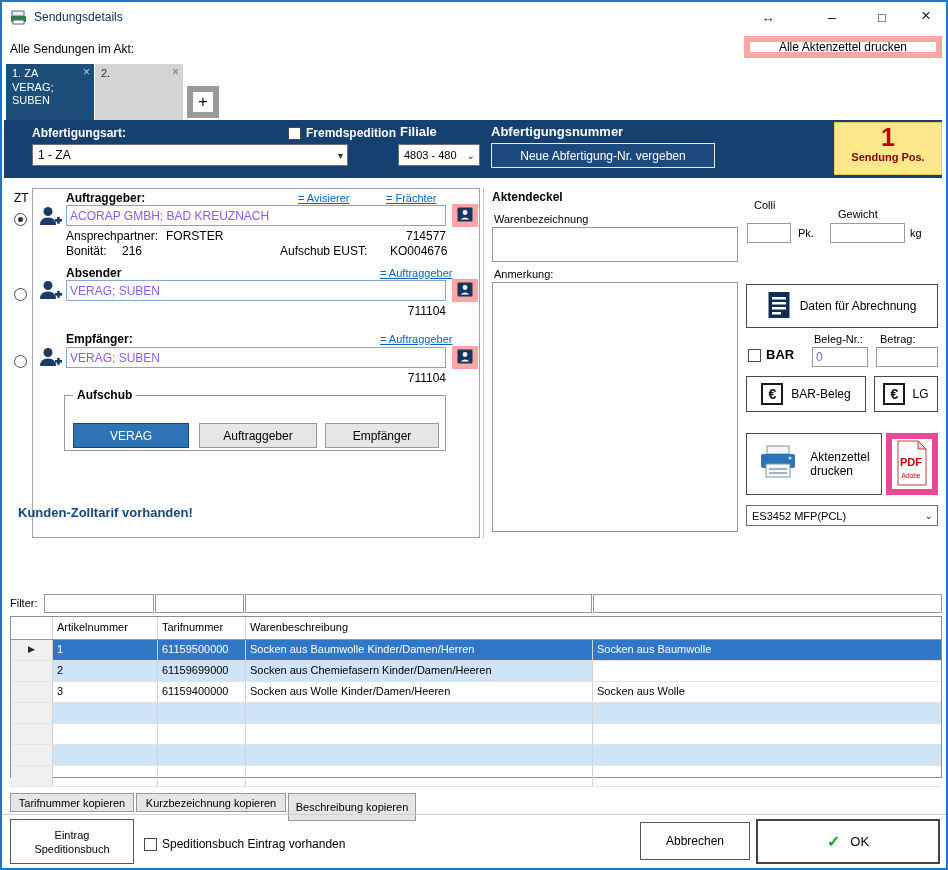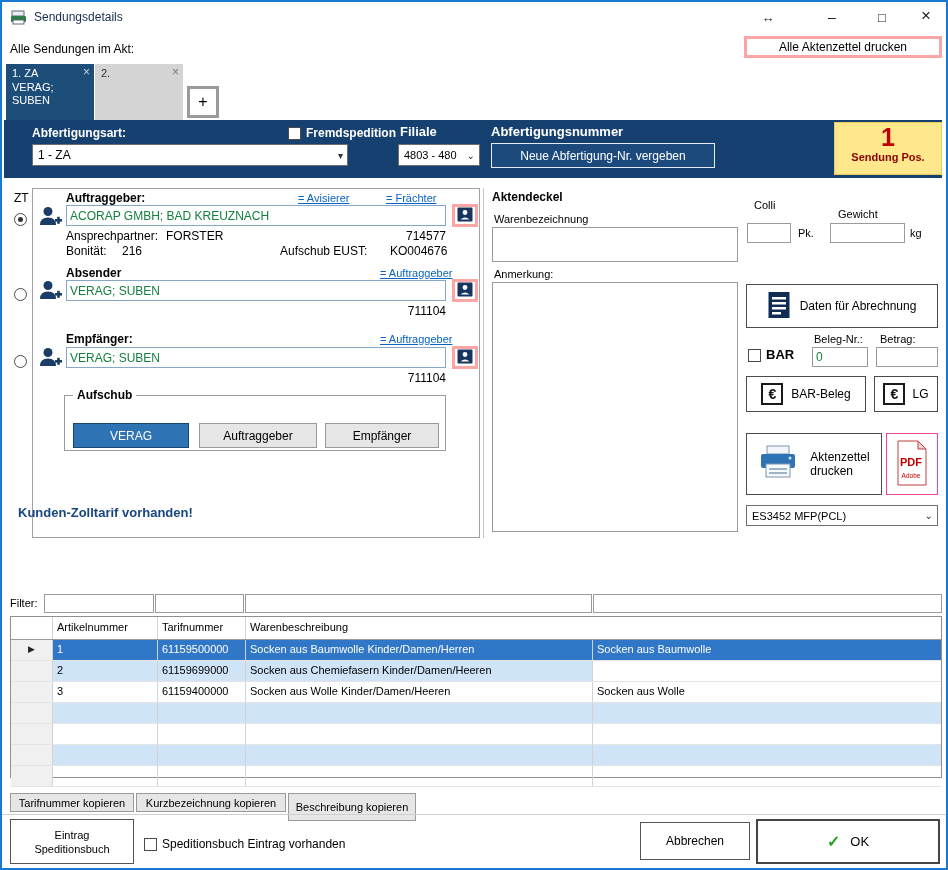--- a/index.html
+++ b/index.html
@@ -3,25 +3,25 @@
 <meta charset="utf-8">
 <style>
   body{margin:0;background:#dcdcdc}
   #app{position:relative;width:948px;height:870px;background:#fff;border:2px solid #1879d0;
        box-sizing:border-box;font-family:"Liberation Sans",sans-serif;color:#000;overflow:hidden}
   .abs{position:absolute}
   .b{font-weight:bold}
   .w{color:#fff}
   .s11{font-size:11px}.s12{font-size:12px}.s13{font-size:13px}
   .input{position:absolute;box-sizing:border-box;border:1px solid #86a7c8;background:#fff;
-         font:12px "Liberation Sans",sans-serif;padding:1px 3px;color:#15803d}
+         font:12px "Liberation Sans",sans-serif;padding:1px 3px;color:#8b5cf6}
   .ginput{border-color:#9a9a9a}
   textarea.input{resize:none}
   .btn{position:absolute;box-sizing:border-box;display:flex;align-items:center;justify-content:center;
-       background:#fff;border:3px solid #fca5a5;font:12px "Liberation Sans",sans-serif;color:#000;cursor:default}
+       background:#fff;border:6px solid #fca5a5;font:12px "Liberation Sans",sans-serif;color:#000;cursor:default}
   .gbtn{background:#e6e6e6;border:1px solid #9a9a9a;font-size:11px}
   .dd{position:absolute;box-sizing:border-box;display:flex;align-items:center;justify-content:space-between;
       background:#fff;border:1px solid #6e6e6e;font-size:12px;padding:0 4px 0 5px;overflow:hidden;white-space:nowrap}
   .dd .arr{font-size:10px;color:#333;margin-left:4px;flex:none}
   .link{position:absolute;font-size:11px;color:#0a63c0;text-decoration:underline;white-space:nowrap}
   .chk{position:absolute;width:13px;height:13px;box-sizing:border-box;background:#fff;border:1px solid #4a4a4a}
   .radio{position:absolute;width:13px;height:13px;box-sizing:border-box;background:#fff;border:1px solid #4a4a4a;border-radius:50%}
   .radio.on::after{content:"";position:absolute;left:3px;top:3px;width:5px;height:5px;border-radius:50%;background:#333}
   .winbtn{position:absolute;width:28px;height:22px;display:flex;align-items:center;justify-content:center;color:#222}
   .band{position:absolute;left:2px;top:118px;width:938px;height:58px;background:#16406f}
@@ -246,21 +246,21 @@
             <rect x="8" y="19" width="24" height="13" fill="#f7fafc" stroke="#7d93a8"></rect>
             <rect x="11" y="23" width="18" height="2" fill="#9db3c8"></rect>
             <rect x="11" y="27" width="18" height="2" fill="#9db3c8"></rect>
           </svg>
       </span>
       <span style="text-align:left;line-height:14px">
         <span style="display:block">Aktenzettel</span>
         <span style="display:block">drucken</span>
       </span>
     </div>
-    <div class="btn" style="left:144px;top:255px;width:52px;height:62px;border:1px solid #ec4899">
+    <div class="btn" style="left:144px;top:255px;width:52px;height:62px;border:6px solid #ec4899">
       <span>
         <svg width="34" height="46" viewBox="0 0 34 46">
           <path d="M3 1 h20 l8 8 v36 h-28 z" fill="#fff" stroke="#c04040"></path>
           <path d="M23 1 l8 8 h-8 z" fill="#f0d0d0" stroke="#c04040"></path>
           <text x="16" y="26" font-size="11" font-weight="bold" fill="#c00000" text-anchor="middle">PDF</text>
           <text x="16" y="38" font-size="6.5" fill="#c00000" text-anchor="middle">Adobe</text>
         </svg>
       </span>
     </div>
 

